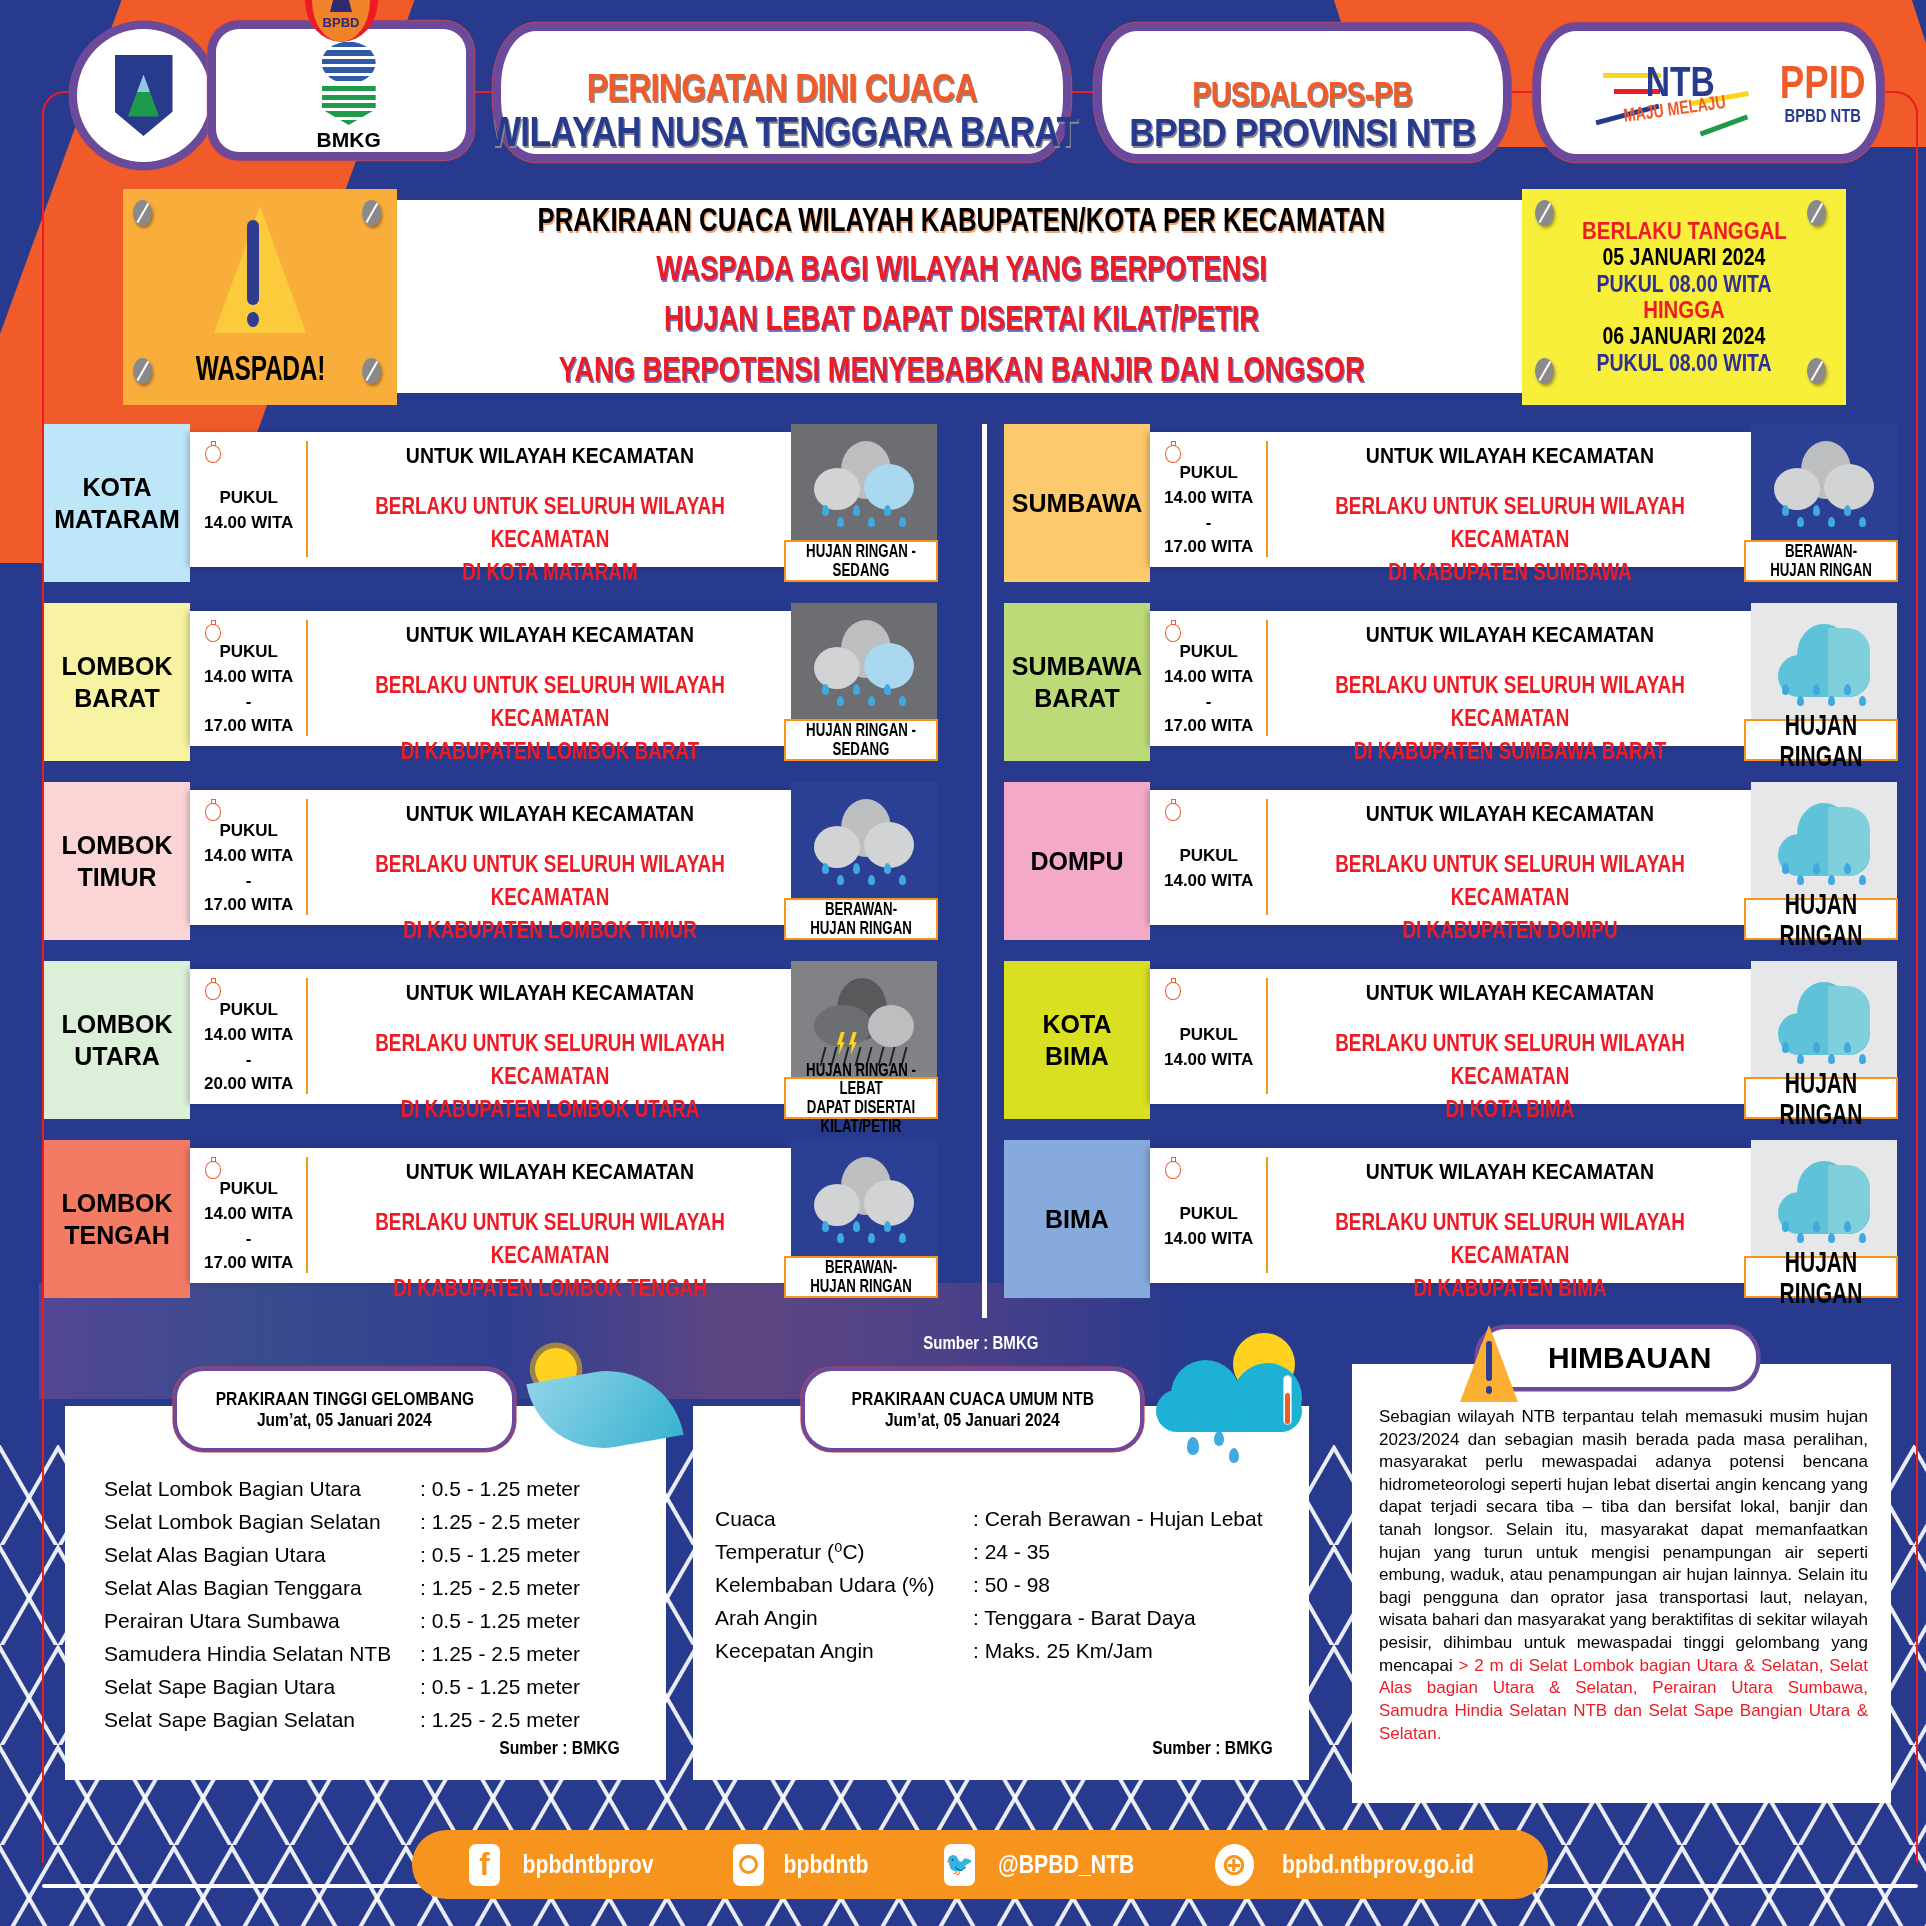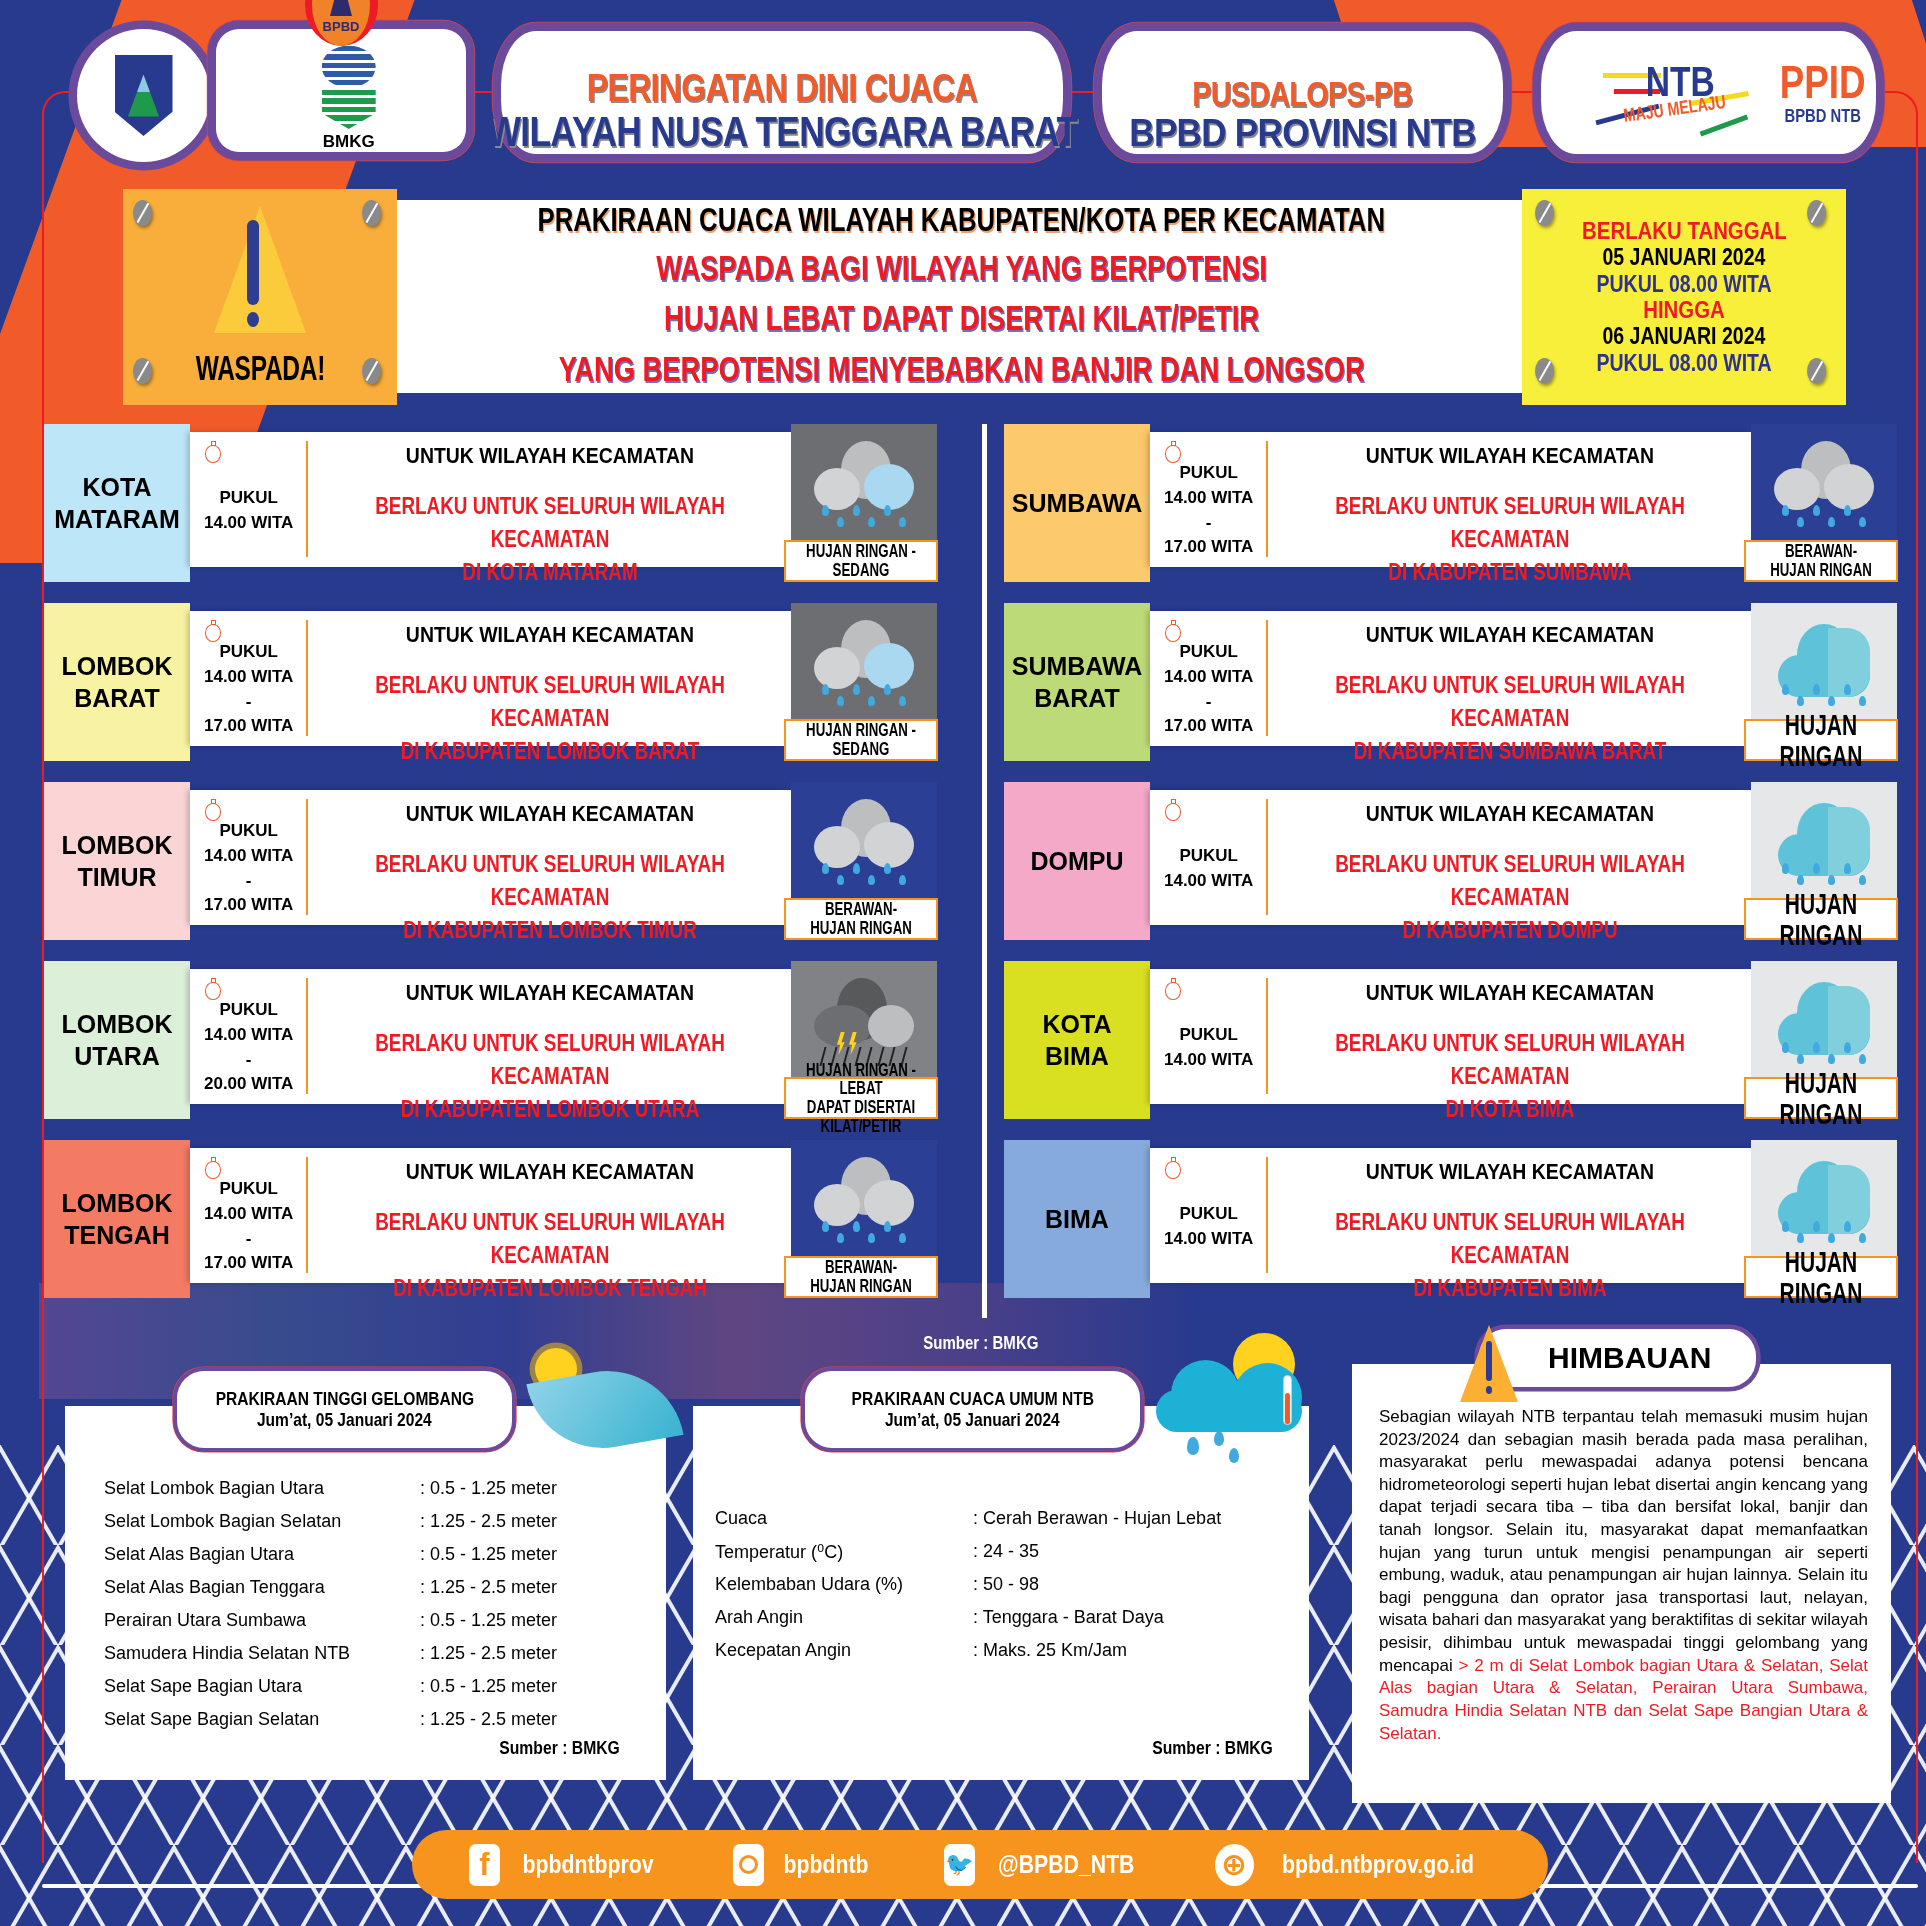--- a/index.html
+++ b/index.html
@@ -28,21 +28,21 @@
   .ntb-shield { width:58px; height:81px; background:#283a8e; clip-path: polygon(0 0,100% 0,100% 70%,50% 100%,0 70%); display:flex; align-items:center; justify-content:center; }
   .ntb-shield .inner { width:31px; height:42px; background: linear-gradient(#8ecae6 40%, #1f9a4a 40%); clip-path: polygon(50% 0,100% 100%,0 100%); }
   .logos-box { left:216px; top:29px; width:250px; height:123px; border-radius:23px; }
   .bpbd-logo { width:73px; height:100px; border-radius:50%; background:#ed1c24; display:flex; align-items:center; justify-content:center; }
   .bpbd-logo .in { width:58px; height:83px; border-radius:50%; background:#f0822a; display:flex; flex-direction:column; align-items:center; justify-content:center; }
   .bpbd-logo .tri { width:0; height:0; border-left:11.6px solid transparent; border-right:11.6px solid transparent; border-bottom:42px solid #2e2a6e; }
   .bpbd-logo .lbl { font-weight:bold; font-size:13px; color:#2e2a6e; margin-top:2.3px; }
   .bmkg-logo { display:flex; flex-direction:column; align-items:center; margin-left:15.4px; }
   .bmkg-mark { width:54px; height:85px; background: repeating-linear-gradient(#2e5aa8 0 5.4px, #fff 5.4px 8.5px); clip-path: ellipse(50% 50% at 50% 50%); }
   .bmkg-mark.g { background: repeating-linear-gradient(#1f9a4a 0 5.4px, #fff 5.4px 8.5px); height:39px; margin-top:2.3px; clip-path: polygon(0 0,100% 0,100% 60%,50% 100%,0 60%); }
-  .bmkg-text { font-weight:bold; font-size:17px; margin-top:3.1px; color:#000; }
+  .bmkg-text { font-weight:bold; font-size:21px; margin-top:3.1px; color:#000; }
 
   .title-pill { left:501px; top:31px; width:562px; height:123px; }
   .t-orange { color:#f15a29; font-weight:900; font-size:39px; letter-spacing:-0.8px; text-shadow:1.5px 1.5px 0 #8a8a8a; transform:scaleX(.82); white-space:nowrap; line-height:1.05; }
   .t-navy { color:#283a8e; font-weight:900; font-size:43px; letter-spacing:-0.8px; text-shadow:1.5px 1.5px 0 #8a8a8a; transform:scaleX(.82); white-space:nowrap; line-height:1.05; }
   .pusdalops-pill { left:1102px; top:31px; width:401px; height:123px; }
   .pusdalops-pill .t-orange { font-size:35px; }
   .pusdalops-pill .t-navy { font-size:39px; transform:scaleX(.9); }
   .ppid-pill { left:1541px; top:31px; width:335px; height:123px; flex-direction:row; gap:11.6px; }
   .ntb-majumelaju { position:relative; width:166px; height:77px; }
   .ntb-majumelaju .ntb { position:absolute; left:46px; top:3.9px; font-size:42px; font-weight:900; color:#283a8e; transform:scaleX(.8); }
@@ -89,21 +89,21 @@
   .cloud .c1 { position:absolute; border-radius:50%; }
   .drops { position:absolute; left:11.6px; top:64px; width:89px; height:27px; }
   .drop { position:absolute; width:7px; height:10.8px; background:#3fa9e0; border-radius: 50% 50% 50% 50% / 60% 60% 40% 40%; }
   .sumber-mid { position:absolute; left:913px; top:1333px; font-weight:bold; font-size:17.7px; color:#fff; transform:scaleX(.85); }
 
   
   .panel { position:absolute; background:#fff; }
   .panel-title { position:absolute; background:#fff; border-radius:27px; box-shadow:0 0 0 3.9px #6b4a9b, 0 0 0 4.6px #d9424a; display:flex; flex-direction:column; align-items:center; justify-content:center; text-align:center; }
   .panel-title .l1 { font-weight:900; font-size:17.7px; color:#000; transform:scaleX(.88); white-space:nowrap; }
   .panel-title .l2 { font-weight:900; font-size:17.7px; color:#000; transform:scaleX(.88); white-space:nowrap; }
-  .kv { position:absolute; font-size:18px; color:#000; transform-origin:left top; }
+  .kv { position:absolute; font-size:21px; color:#000; transform-origin:left top; }
   .kv-row { display:flex; height:33px; align-items:center; white-space:nowrap; }
   .kv-row .k { display:inline-block; }
   .kv-row .v { display:inline-block; }
   .sumber { position:absolute; font-weight:bold; font-size:18.5px; color:#000; transform:scaleX(.85); transform-origin:right; }
 
   .himbauan-title { position:absolute; left:1479px; top:1329px; width:277px; height:58px; background:#fff; border-radius:27px; box-shadow:0 0 0 4.6px #6b4a9b; display:flex; align-items:center; padding-left:69px; font-weight:900; font-size:30px; color:#000; }
   .himbauan-tri { position:absolute; left:1460px; top:1325px; width:0; height:0; border-left:29px solid transparent; border-right:29px solid transparent; border-bottom:77px solid #fbb034; }
   .himbauan-ex { position:absolute; left:1486px; top:1341px; width:6.2px; height:40px; background:#2e3d8f; border-radius:3.1px; }
   .himbauan-dot { position:absolute; left:1486px; top:1386px; width:6.2px; height:7.7px; background:#2e3d8f; border-radius:50%; }
   .himbauan-text { position:absolute; left:1379px; top:1406px; width:489px; font-size:17px; line-height:1.33; text-align:justify; color:#000; }

